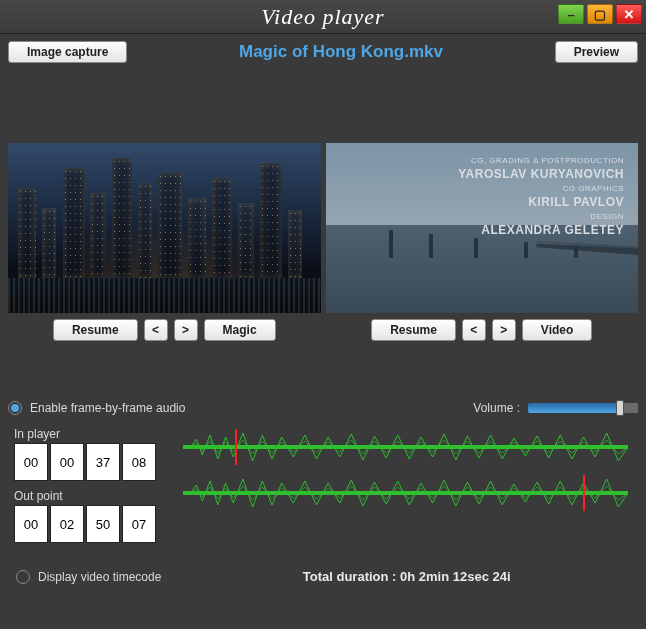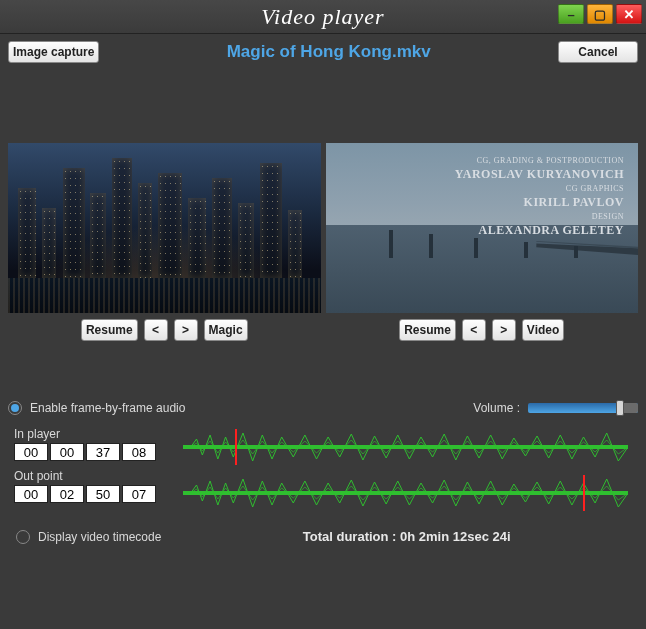--- a/index.html
+++ b/index.html
@@ -40,37 +40,36 @@
 .winbtn.max { background: linear-gradient(#ffb43b,#e08800); }
 .winbtn.close { background: linear-gradient(#ff5c5c,#d41313); color:#fff; }
 
 .content { padding: 7px 8px; }
 
 .toprow { display: flex; align-items: center; justify-content: space-between; margin-bottom: 8px; }
 .btn {
   background: linear-gradient(#fefefe,#e4e4e4);
   border: 1px solid #888;
   border-radius: 3px;
-  padding: 3px 4px;
+  padding: 3px 18px;
   font-size: 12px;
   font-weight: bold;
   color: #222;
   cursor: pointer;
 }
 .btn.small { padding: 3px 6px; min-width:24px; text-align:center; }
 .filename { color: #4ea6e6; font-weight: bold; font-size: 17px; }
 
 .previews { display: flex; gap: 5px; margin-top: 80px; }
 .preview-col { flex: 1; display: flex; flex-direction: column; gap: 6px; }
 .thumb {
   width: 100%; height: 170px;
   background: #0b1220;
   position: relative;
   overflow: hidden;
-  font-family: Liberation Serif, serif;
 }
 .ctrlrow { display: flex; gap: 6px; justify-content: center; }
 
 
 .city-sky { position:absolute; inset:0; background: linear-gradient(#324a6a 0%, #1b2a40 40%, #0b0e18 75%); }
 .city-glow { position:absolute; left:0; right:0; bottom:0; height:60%; background: radial-gradient(ellipse at 50% 90%, rgba(255,200,120,0.25), transparent 60%); }
 .bld { position:absolute; bottom:35px; background: linear-gradient(#1c2638,#0d1119); box-shadow: inset 0 0 8px rgba(255,220,140,0.2); }
 .win-dots { position:absolute; inset:0; background-image: radial-gradient(rgba(255,230,170,0.8) 0.6px, transparent 0.6px); background-size: 5px 7px; opacity:0.55; }
 .water { position:absolute; left:0; right:0; bottom:0; height:35px; background: linear-gradient(#0a1522,#060b12); }
 .reflect { position:absolute; left:0; right:0; bottom:0; height:35px; background: repeating-linear-gradient(90deg, rgba(255,200,120,0.12) 0 2px, transparent 2px 5px); }
@@ -100,21 +99,21 @@
   background: linear-gradient(#2a6aa8,#4ea6e6);
   border-radius:2px;
 }
 .slider .empty { position:absolute; right:0; top:0; bottom:0; width:18px; background:#6b6b6b; border-radius:0 2px 2px 0; }
 .slider .thumb-handle { position:absolute; top:-3px; right:14px; width:8px; height:16px; background:#d7d7d7; border:1px solid #555; border-radius:2px; }
 
 .tc-block { margin-bottom:8px; }
 .tc-label { font-size:12px; margin-bottom:2px; color:#d9d9d9; }
 .tc-fields { display:flex; gap:2px; }
 .tc-input {
-  width:34px; height:18px;
+  width:34px; height:38px;
   background:#fff; color:#000;
   border:1px solid #222;
   text-align:center;
   font-size:13px;
   font-family: inherit;
 }
 
 .wave-area { position:absolute; left:175px; right:10px; }
 .wave {
   height:36px; position:relative;
@@ -140,21 +139,21 @@
     <div class="winbtn max">▢</div>
     <div class="winbtn close">✕</div>
   </div>
 </div>
 
 <div class="content">
 
   <div class="toprow">
     <button class="btn">Image capture</button>
     <span class="filename">Magic of Hong Kong.mkv</span>
-    <button class="btn" style="min-width:80px">Cancel</button>
+    <button class="btn" style="min-width:80px">Preview</button>
   </div>
 
   <div class="previews">
     <div class="preview-col">
       <div class="thumb">
         <div class="city-sky"></div>
         <div class="city-glow"></div>
         <div class="bld" style="left:10px;width:18px;height:90px">
             <div class="win-dots"></div>
           </div>

